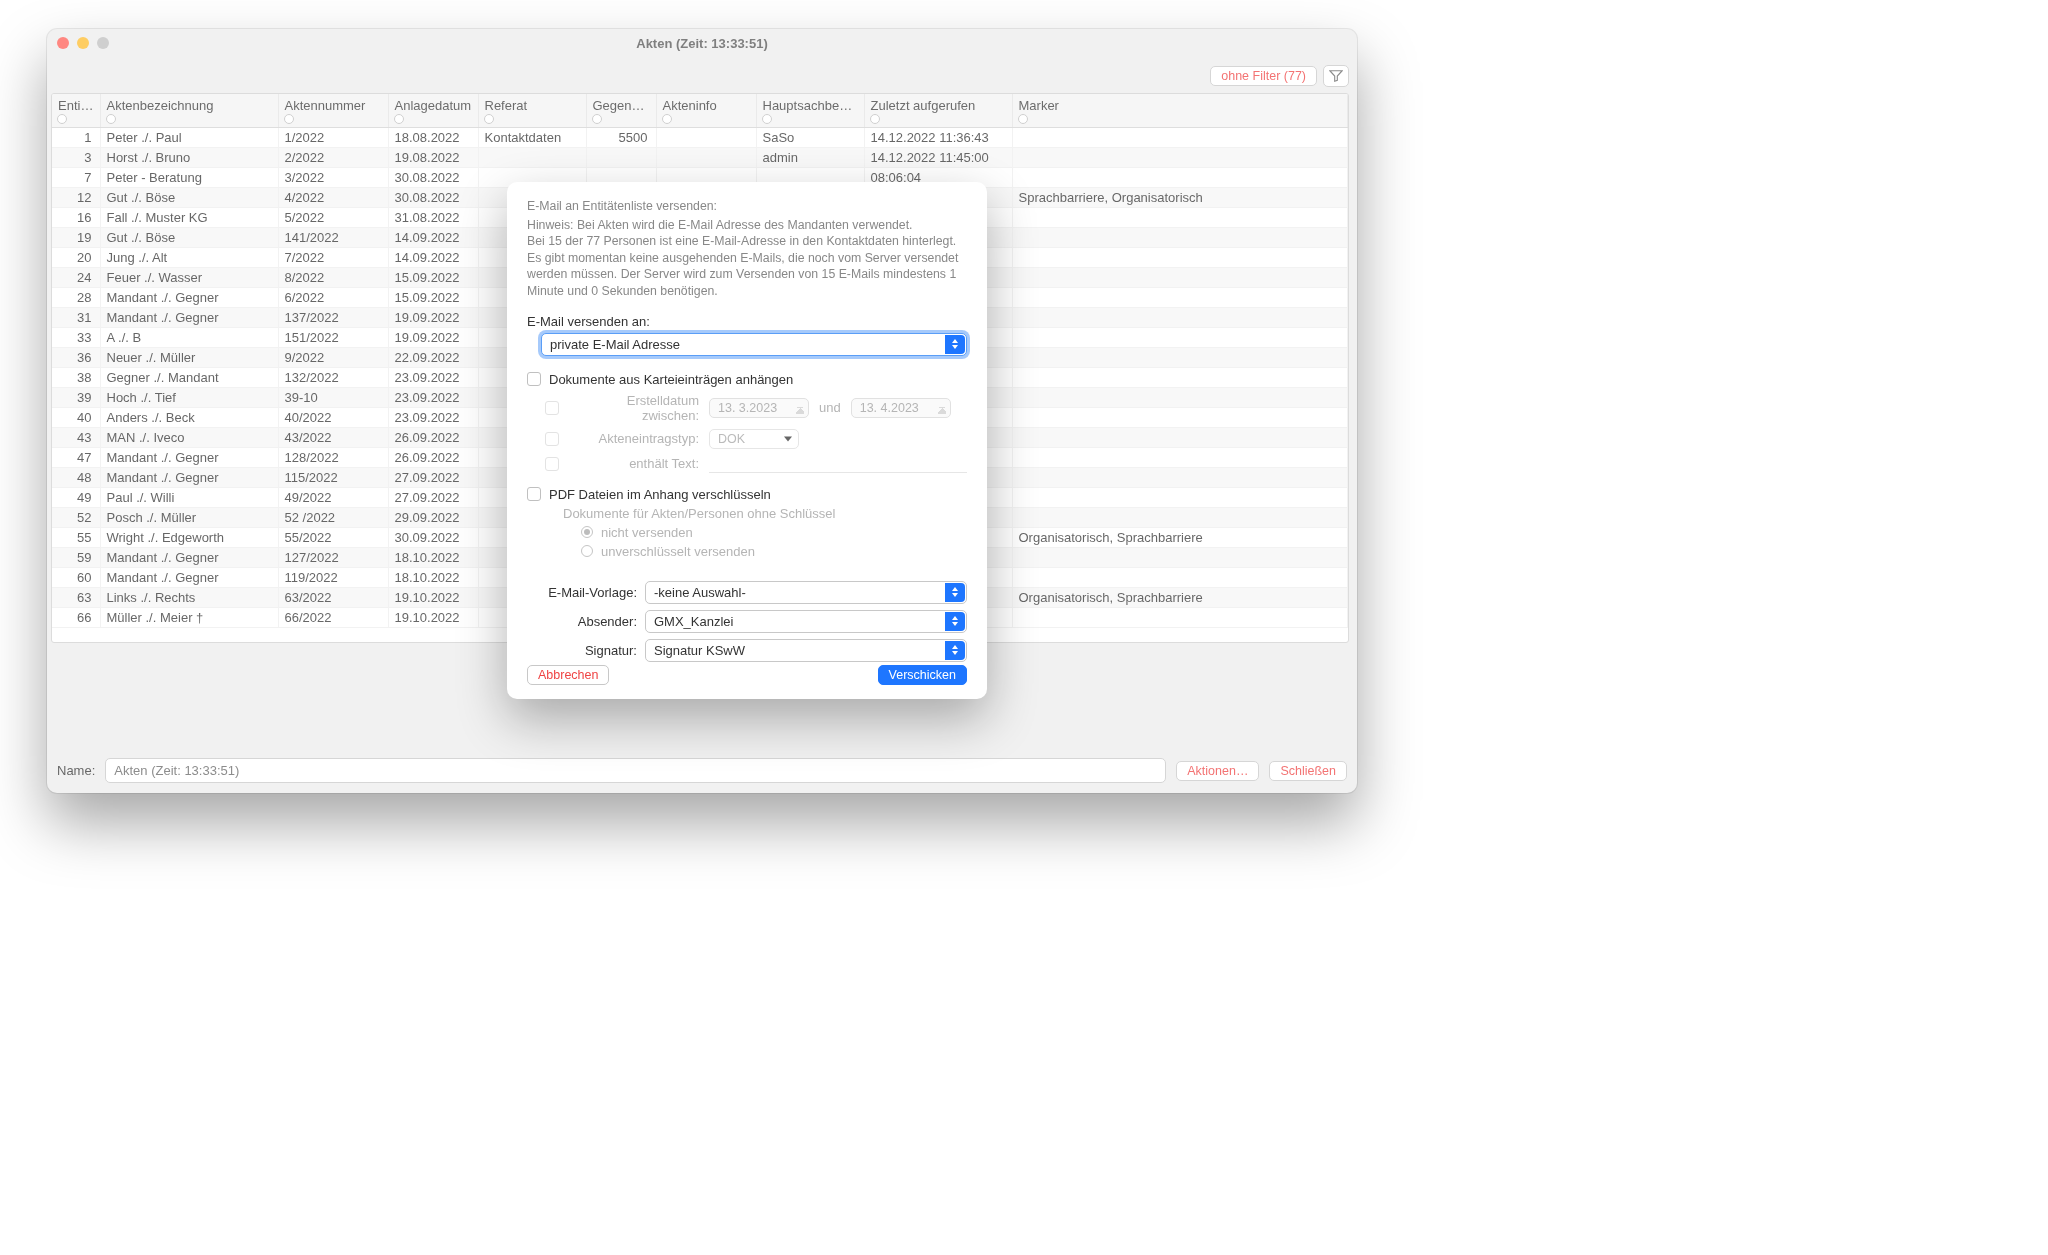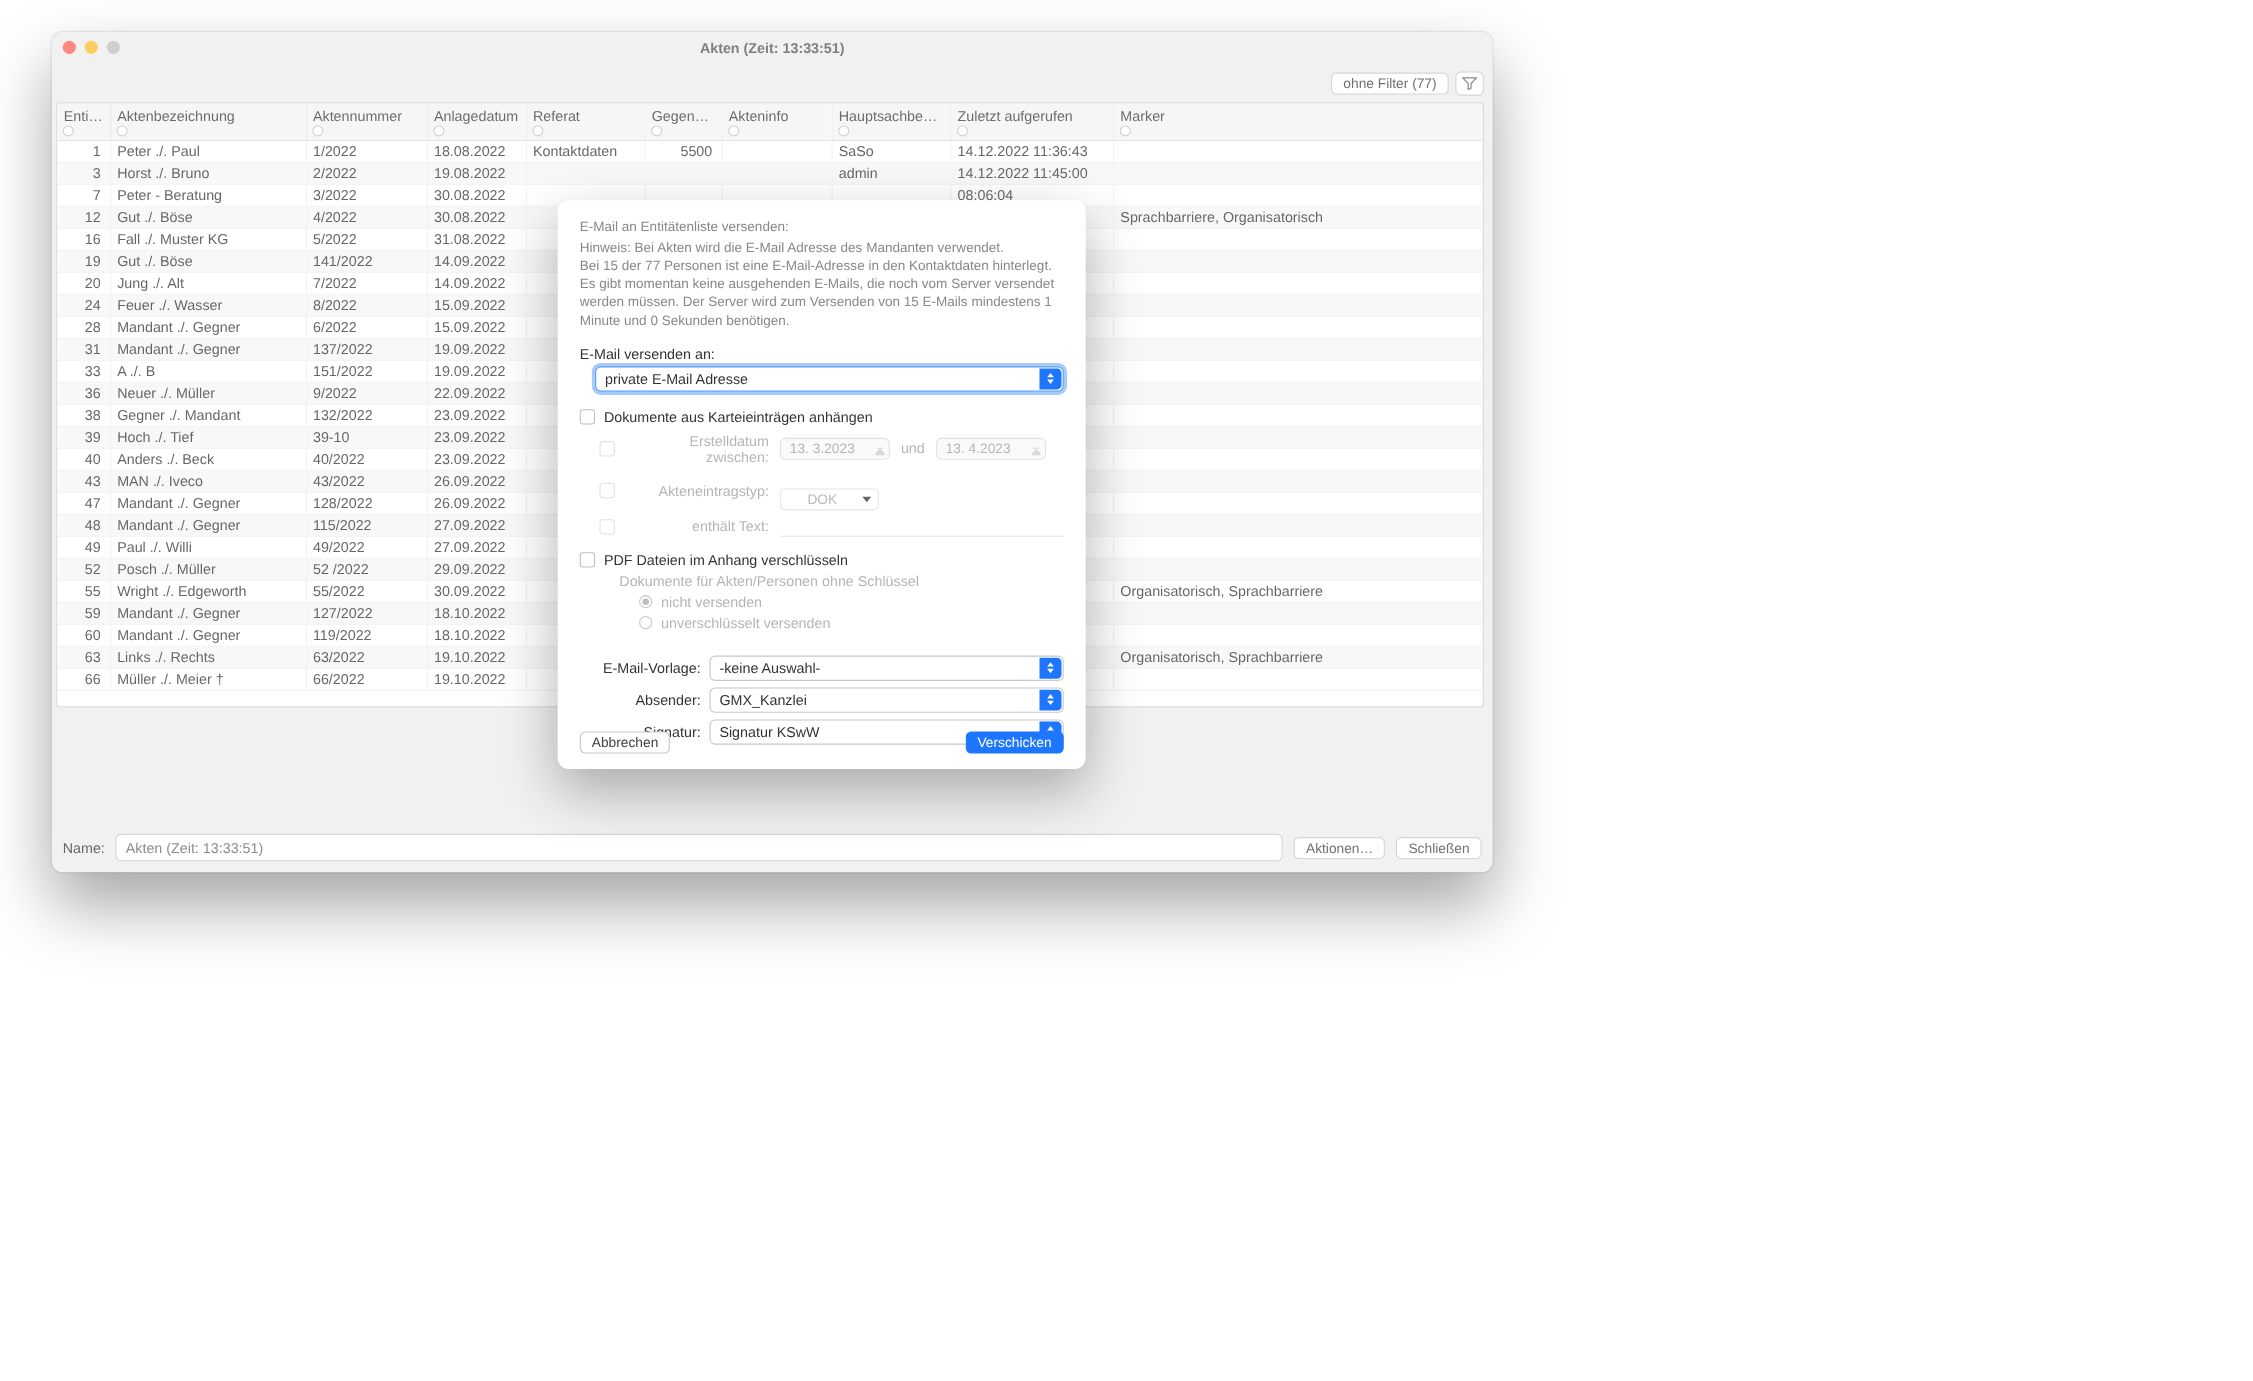--- a/index.html
+++ b/index.html
@@ -49,21 +49,21 @@
     position:absolute; inset:0; background:rgba(255,255,255,.25); pointer-events:none;
     z-index:4;
   }
   
   .filterbar {
     position:absolute; right:8px; top:36px;
     display:flex; align-items:center; gap:6px;
   }
   .btn {
     background:#fff; border:1px solid #c8c8c8; border-radius:5px;
-    padding:2px 10px; font-size:12.5px; color:#404040;
+    padding:2px 10px; font-size:12.5px; color:#ef4444;
     display:inline-flex; align-items:center; gap:4px;
   }
   .iconbtn {
     width:26px; height:22px; display:flex; align-items:center; justify-content:center;
     border:1px solid #c8c8c8; border-radius:5px; background:#fff;
   }
   
   .tablewrap {
     position:absolute; left:4px; right:8px; top:64px; bottom:150px;
     background:#fff; border:1px solid #d0d0d0; border-radius:3px;
@@ -95,22 +95,22 @@
     font-size:12.5px; color:#666; padding:0 6px;
   }
   .sigma { color:#9aa; font-weight:bold; }
   
   .condbar {
     position:absolute; left:4px; right:8px; bottom:96px;
     display:flex; align-items:center; gap:8px;
   }
   .select {
     background:#fff; border:1px solid #c8c8c8; border-radius:5px;
-    padding:2px 18px 2px 24px; font-size:12.5px; color:#333;
-    position:relative; min-width:90px;margin-top:15px;
+    padding:2px 18px 2px 8px; font-size:12.5px; color:#333;
+    position:relative; min-width:90px;
   }
   .select::after{
     content:""; position:absolute; right:6px; top:50%;
     width:0;height:0;border-left:4px solid transparent;border-right:4px solid transparent;
     border-top:5px solid #666; transform:translateY(-50%);
   }
   .roundbtn {
     width:20px; height:20px; border-radius:5px; border:1px solid #c8c8c8;
     background:#fff; display:inline-flex; align-items:center; justify-content:center;
     font-size:14px; color:#555; line-height:1;

